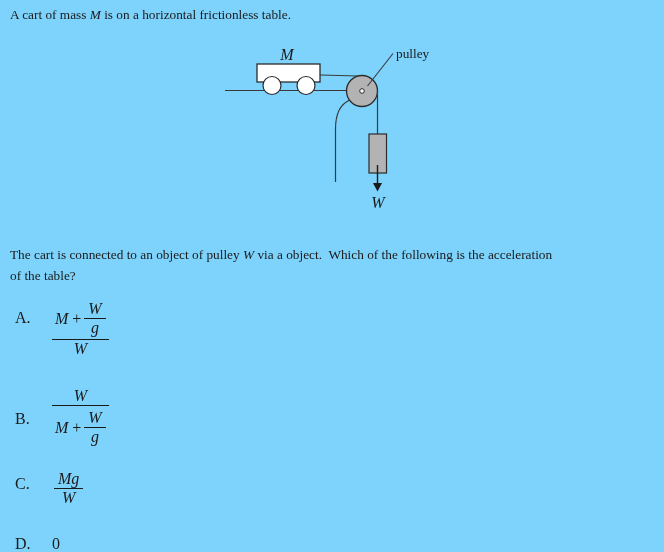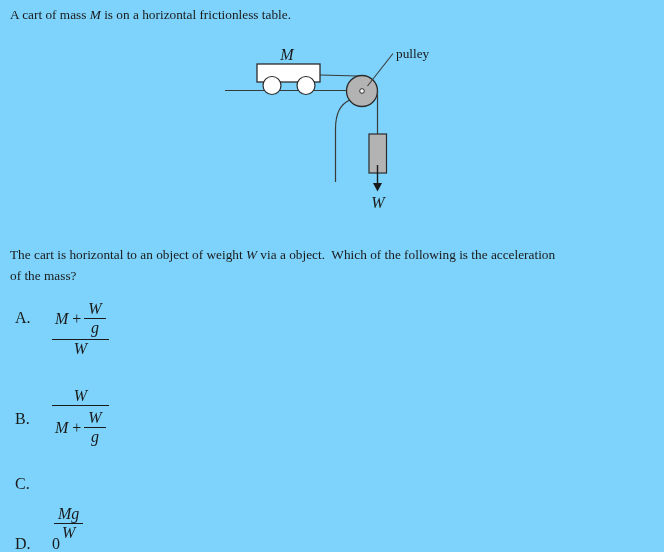--- a/index.html
+++ b/index.html
@@ -61,22 +61,22 @@
 
     <line x1="377.5" y1="165" x2="377.5" y2="183" stroke="#1a1a1a" stroke-width="1.4"></line>
     <polygon points="373,183 382,183 377.5,191.5" fill="#1a1a1a"></polygon>
 
     <text x="287" y="59.5" font-size="16" font-style="italic" text-anchor="middle" fill="#1a1a1a">M</text>
     <text x="396" y="58" font-size="13.3" fill="#1a1a1a">pulley</text>
     <text x="378" y="207.5" font-size="16" font-style="italic" text-anchor="middle" fill="#1a1a1a">W</text>
   </svg>
 
   <div class="para question">
-    <span class="t">The cart is horizontal to an object of weight </span><i class="v t">W</i><span class="t"> via a object.  Which of the following is the acceleration</span><br>
-    <span class="t">of the mass?</span>
+    <span class="t">The cart is connected to an object of pulley </span><i class="v t">W</i><span class="t"> via a object.  Which of the following is the acceleration</span><br>
+    <span class="t">of the table?</span>
   </div>
 
   <div class="opt-label" style="top:309px;">A.</div>
   <div class="formula" style="left:52px; top:297px;">
     <span class="fr">
       <span class="mrow bar-under">
         <i class="v">M</i>
           <span class="plus">+</span>
           <span class="sfrac">
             <i class="v st">W</i>
@@ -98,21 +98,21 @@
             <i class="v st">W</i>
             <i class="v sb">g</i>
           </span>
       </span>
     </span>
   </div>
 
   <div class="opt-label" style="top:475px;">C.</div>
   <div class="formula" style="left:54px; top:469px;">
     <span class="fr">
-      <i class="v numcell bar-under" style="align-self:stretch; text-align:right;margin-top:35px;">Mg</i>
+      <i class="v numcell bar-under" style="align-self:stretch; text-align:right;">Mg</i>
       <i class="v cell">W</i>
     </span>
   </div>
 
   <div class="opt-label" style="top:535px;">D.</div>
   <div class="d-value" style="left:52px; top:535px;">0</div>
 
 </div>
 
 </body></html>

